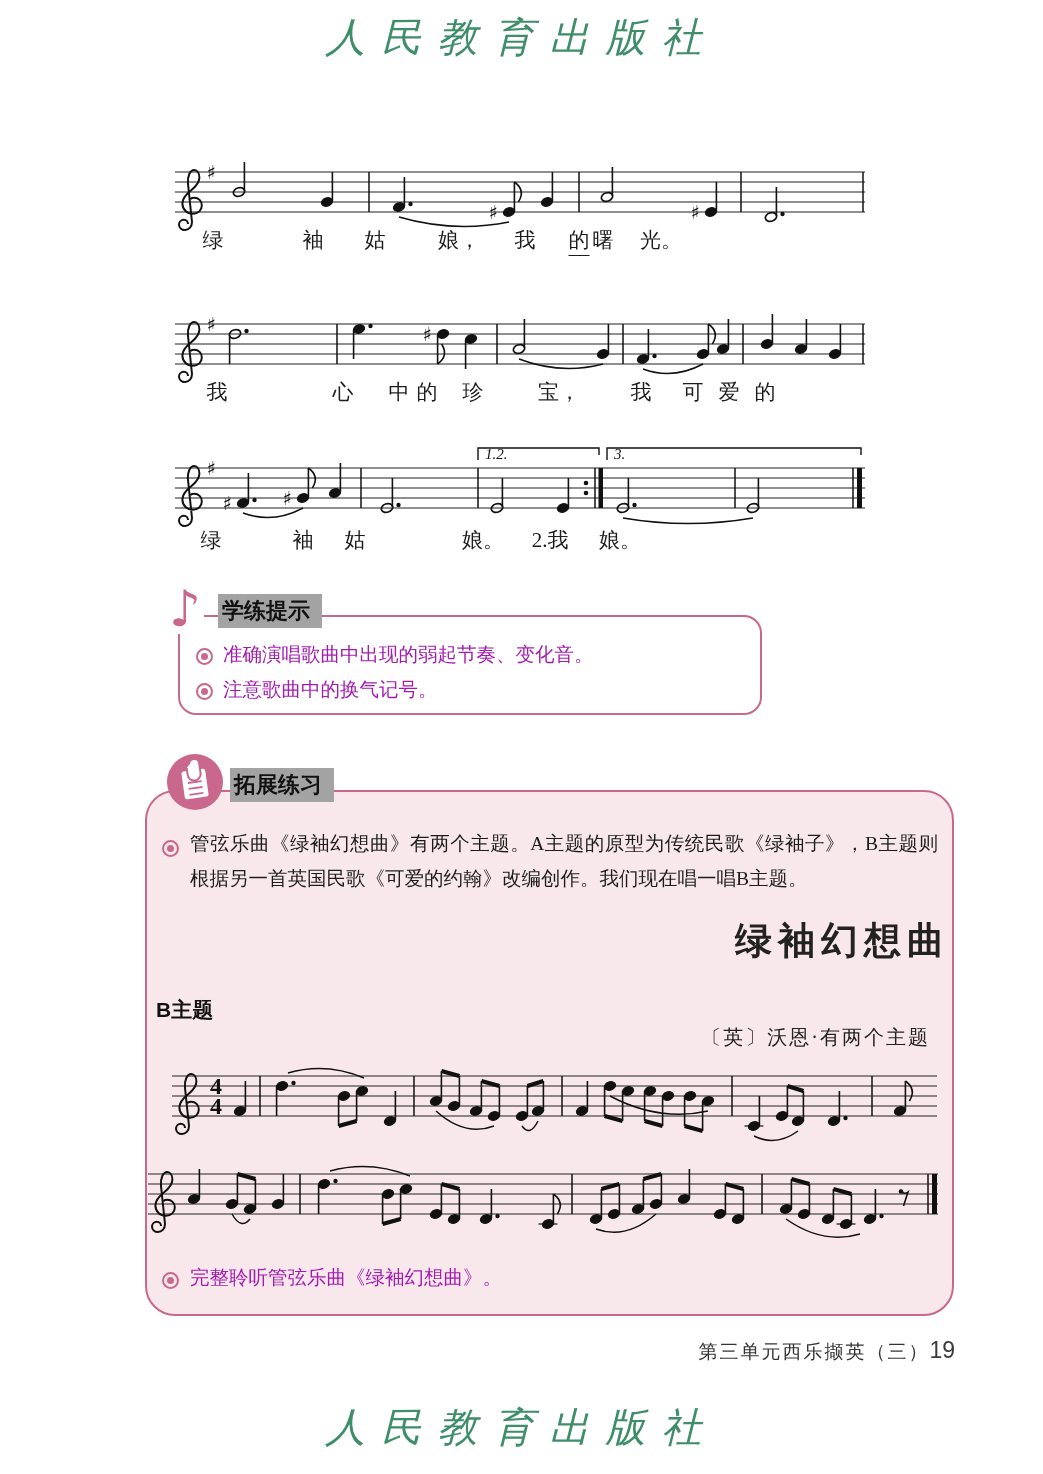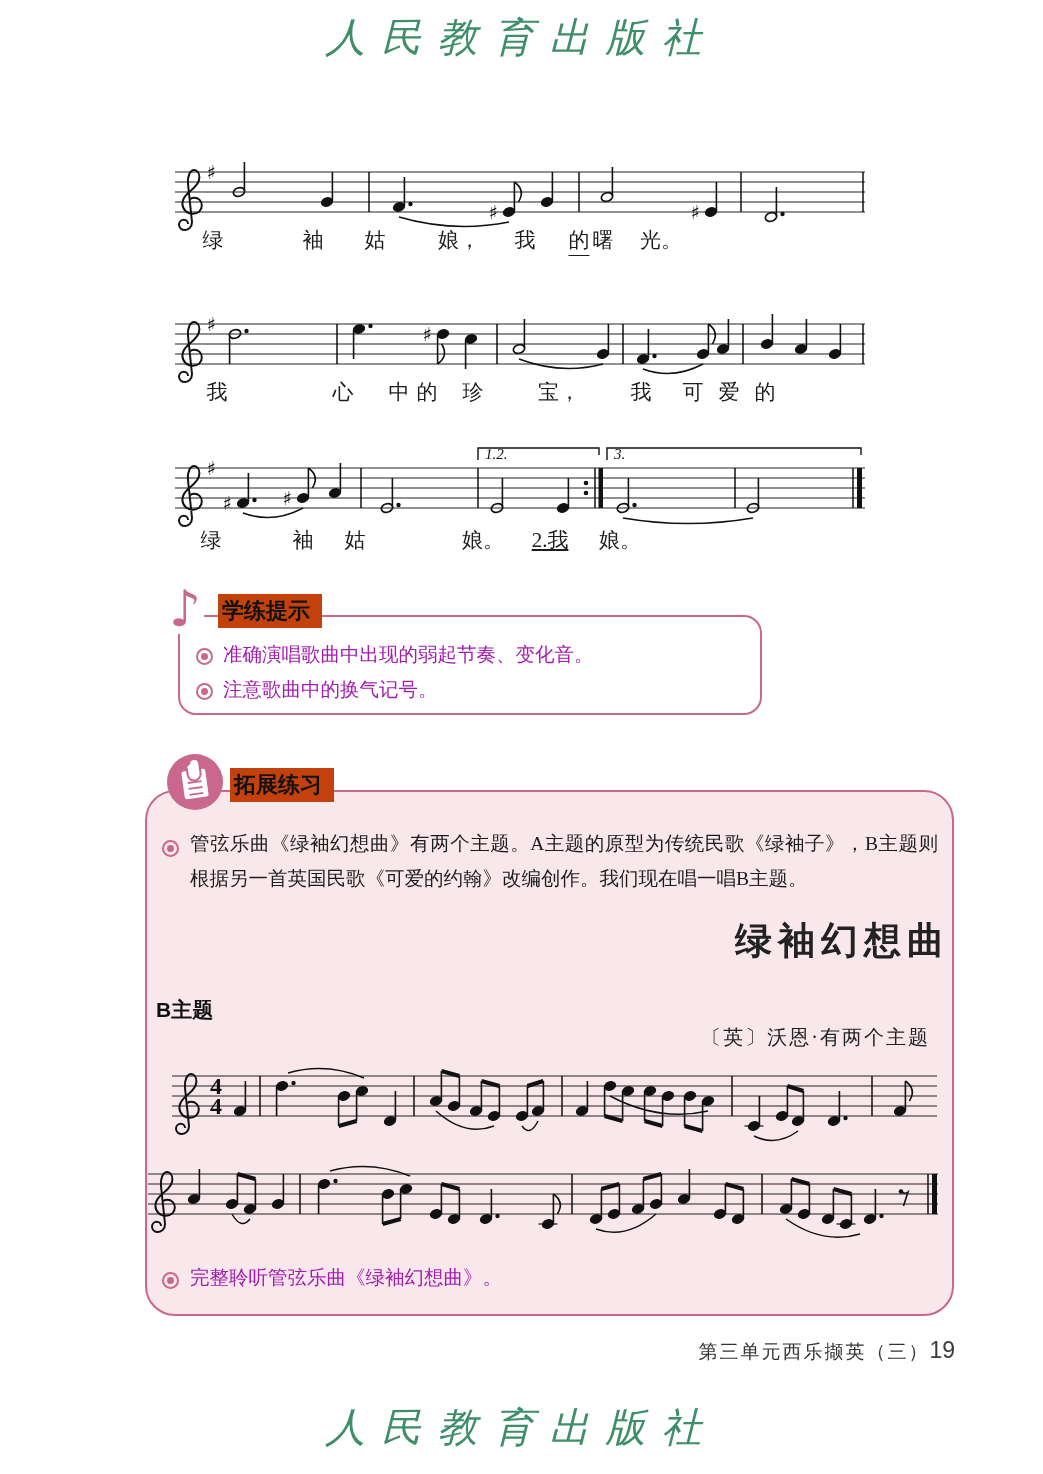--- a/index.html
+++ b/index.html
@@ -8,21 +8,21 @@
   .abs{position:absolute;}
   .logo{width:100%;text-align:center;font-family:"DejaVu Serif",serif;font-style:italic;font-weight:normal;
         font-size:40px;letter-spacing:16px;color:#3f8e6a;}
   svg.staff{position:absolute;overflow:visible;}
   .lyrics-row{position:absolute;height:30px;}
   .syl{position:absolute;transform:translateX(-50%);white-space:nowrap;
        font:21px "Liberation Serif","DejaVu Serif",serif;color:#1c1c1c;}
   .syl.u{border-bottom:1.6px solid #1c1c1c;padding-bottom:1px;}
   .box{position:absolute;border:2.5px solid #c9688c;border-radius:18px;background:#fff;}
   .box.pink{background:#f9e8eb;border-radius:30px;}
-  .box-title{position:absolute;background:#c2410c;font-family:"Liberation Sans","DejaVu Sans",sans-serif;
+  .box-title{position:absolute;background:#a3a3a3;font-family:"Liberation Sans","DejaVu Sans",sans-serif;
              font-weight:bold;font-size:22px;color:#111;padding:2px 12px 2px 4px;z-index:3;}
   .note-icon{position:absolute;font-family:"DejaVu Sans",sans-serif;font-size:50px;color:#c9688c;
              z-index:3;line-height:1;background:#fff;padding:0 3px;}
   .bullet{position:absolute;width:13px;height:13px;border:2px solid #c9688c;border-radius:50%;z-index:2;}
   .bullet::after{content:'';position:absolute;left:3px;top:3px;right:3px;bottom:3px;
                  background:#c9688c;border-radius:50%;}
   .tip-text{position:absolute;font-size:19.5px;color:#a21caf;white-space:nowrap;}
   .para{position:absolute;font-size:19.5px;line-height:35px;color:#1c1c1c;text-align:justify;}
   .piece-title{position:absolute;text-align:right;font-size:37px;font-weight:600;letter-spacing:6px;color:#222;}
   .theme-label{position:absolute;font-family:"Liberation Sans","DejaVu Sans",sans-serif;
@@ -187,21 +187,21 @@
       <ellipse cx="578" cy="68" rx="5.8" ry="4.2" transform="rotate(-18 578 68)" fill="none" stroke="#111" stroke-width="1.7"></ellipse>
       <line x1="583.4" y1="67" x2="583.4" y2="38" stroke="#111" stroke-width="1.6"></line>
       <line x1="678" y1="28" x2="678" y2="68" stroke="#111" stroke-width="1.5"></line>
       <rect x="682" y="28" width="5" height="40" fill="#111"></rect>
     </svg>
   <div class="lyrics-row" id="lyrics-3" style="left:175px;top:526px;width:690px;">
       <span class="syl" style="left: 36px;">绿</span>
       <span class="syl" style="left: 128px;">袖</span>
       <span class="syl" style="left: 180px;">姑</span>
       <span class="syl" style="left: 308px;">娘。</span>
-      <span class="syl" style="left: 375px; text-decoration: underline;">2.我</span>
+      <span class="syl" style="left: 375px;">2.我</span>
       <span class="syl" style="left: 445px;">娘。</span>
     </div>
 
   <div class="box" style="left:178px;top:615px;width:580px;height:96px;"></div>
   <span class="note-icon" style="left:166px;top:584px;">♪</span>
   <span class="box-title" style="left:218px;top:594px;">学练提示</span>
   <span class="bullet" style="left:196px;top:648px;"></span>
   <span class="tip-text" style="left:223px;top:641px;">准确演唱歌曲中出现的弱起节奏、变化音。</span>
   <span class="bullet" style="left:196px;top:683px;"></span>
   <span class="tip-text" style="left:223px;top:676px;">注意歌曲中的换气记号。</span>

